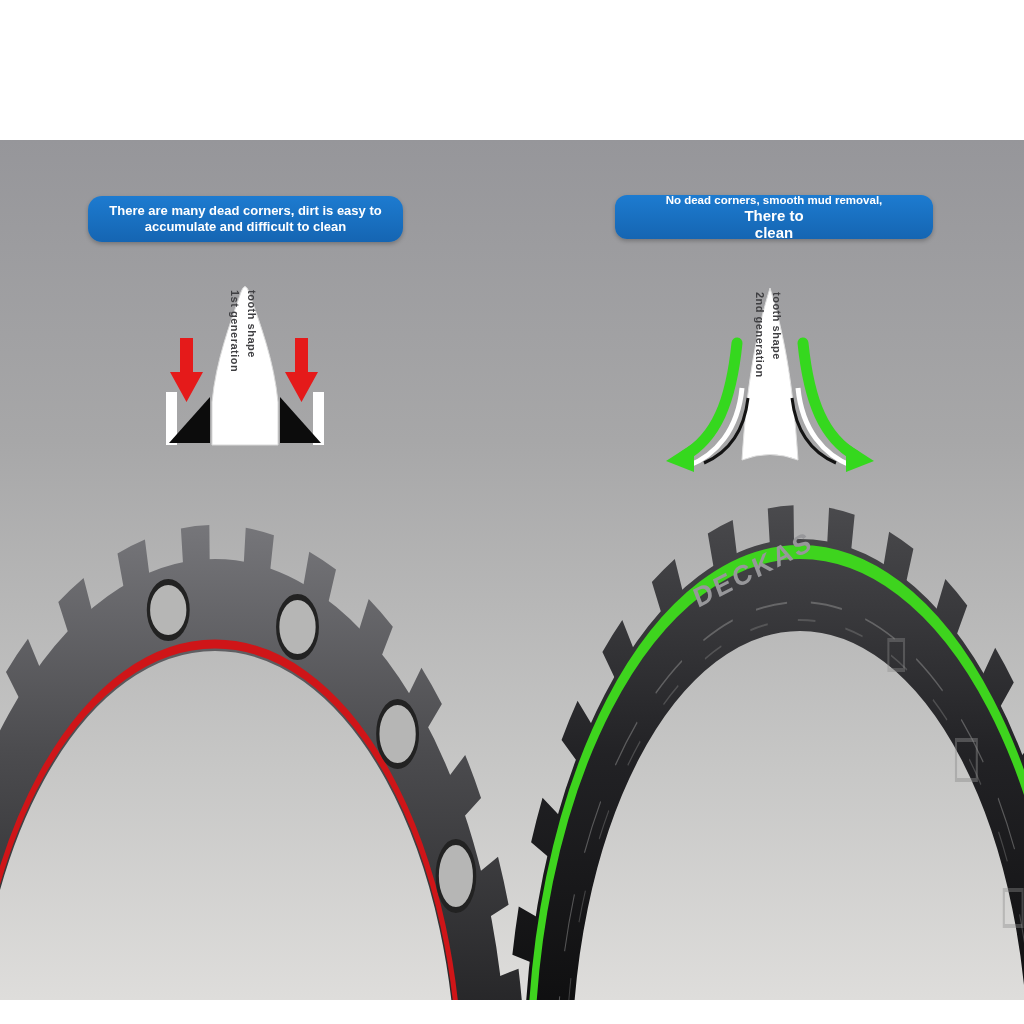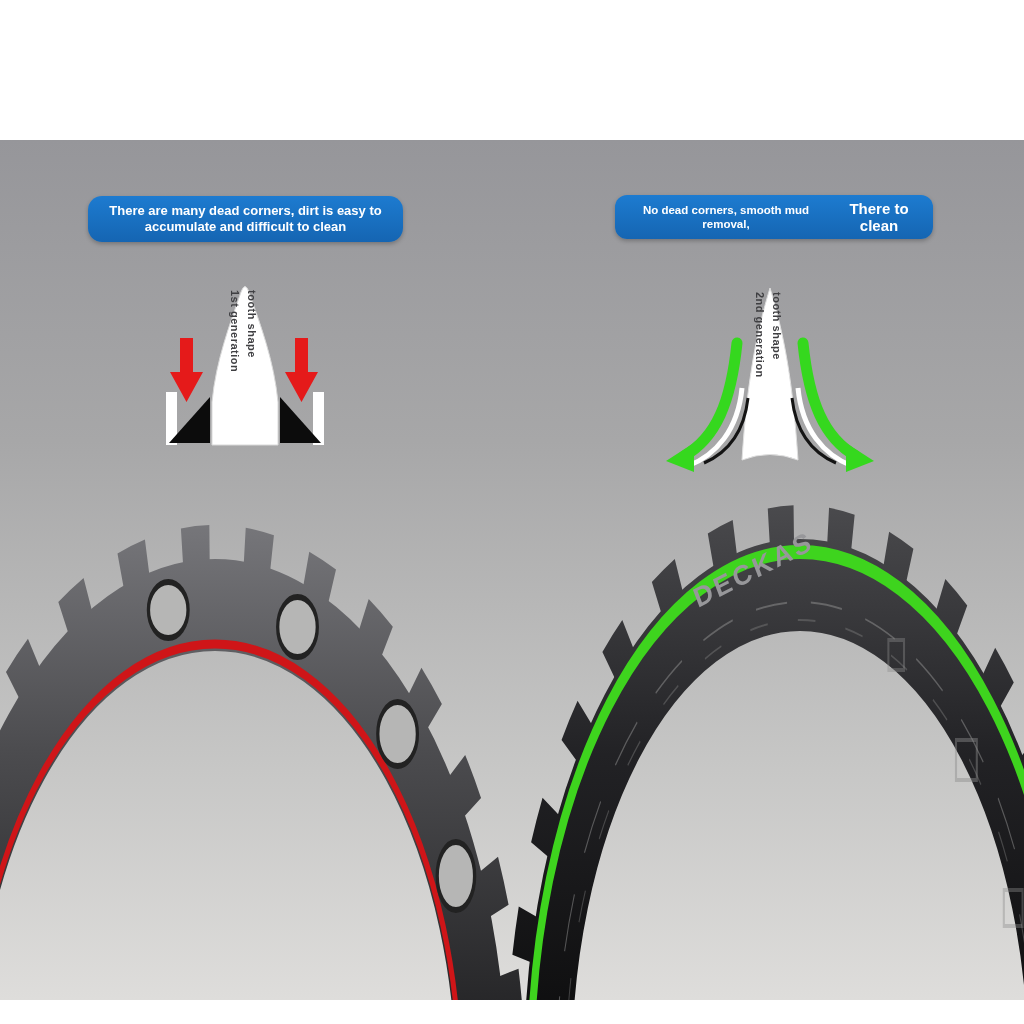--- a/index.html
+++ b/index.html
@@ -19,21 +19,21 @@
     background:linear-gradient(180deg,#1d7bd0 0%,#1565b2 100%);
     border-radius:14px; color:#ffffff; font-weight:bold; text-align:center;
     box-shadow:0 2px 4px rgba(0,0,0,0.25);
   }
   .callout-left {
     left:88px; top:56px; width:315px; height:46px;
     font-size:13px; line-height:16px; padding:10px 16px;
   }
   .callout-right {
     left:615px; top:55px; width:318px; height:44px;
-    border-radius:12px; padding:2px 6px;
+    border-radius:12px; padding:2px 6px;flex-direction:column;
   }
   .callout-right .small-text { flex:1; font-size:11.5px; line-height:14px; padding:0 8px; }
   .callout-right .big-text { width:96px; font-size:15px; line-height:17px; }
   .tooth-label {
     position:absolute; writing-mode:vertical-lr; text-orientation:mixed;
     height:165px; white-space:pre-line;
     font-size:11px; font-weight:bold; letter-spacing:0.5px; line-height:17px;
     color:#3f3f42; text-align:left;
   }
   .tooth-label-left { left:226px; top:150px; }

